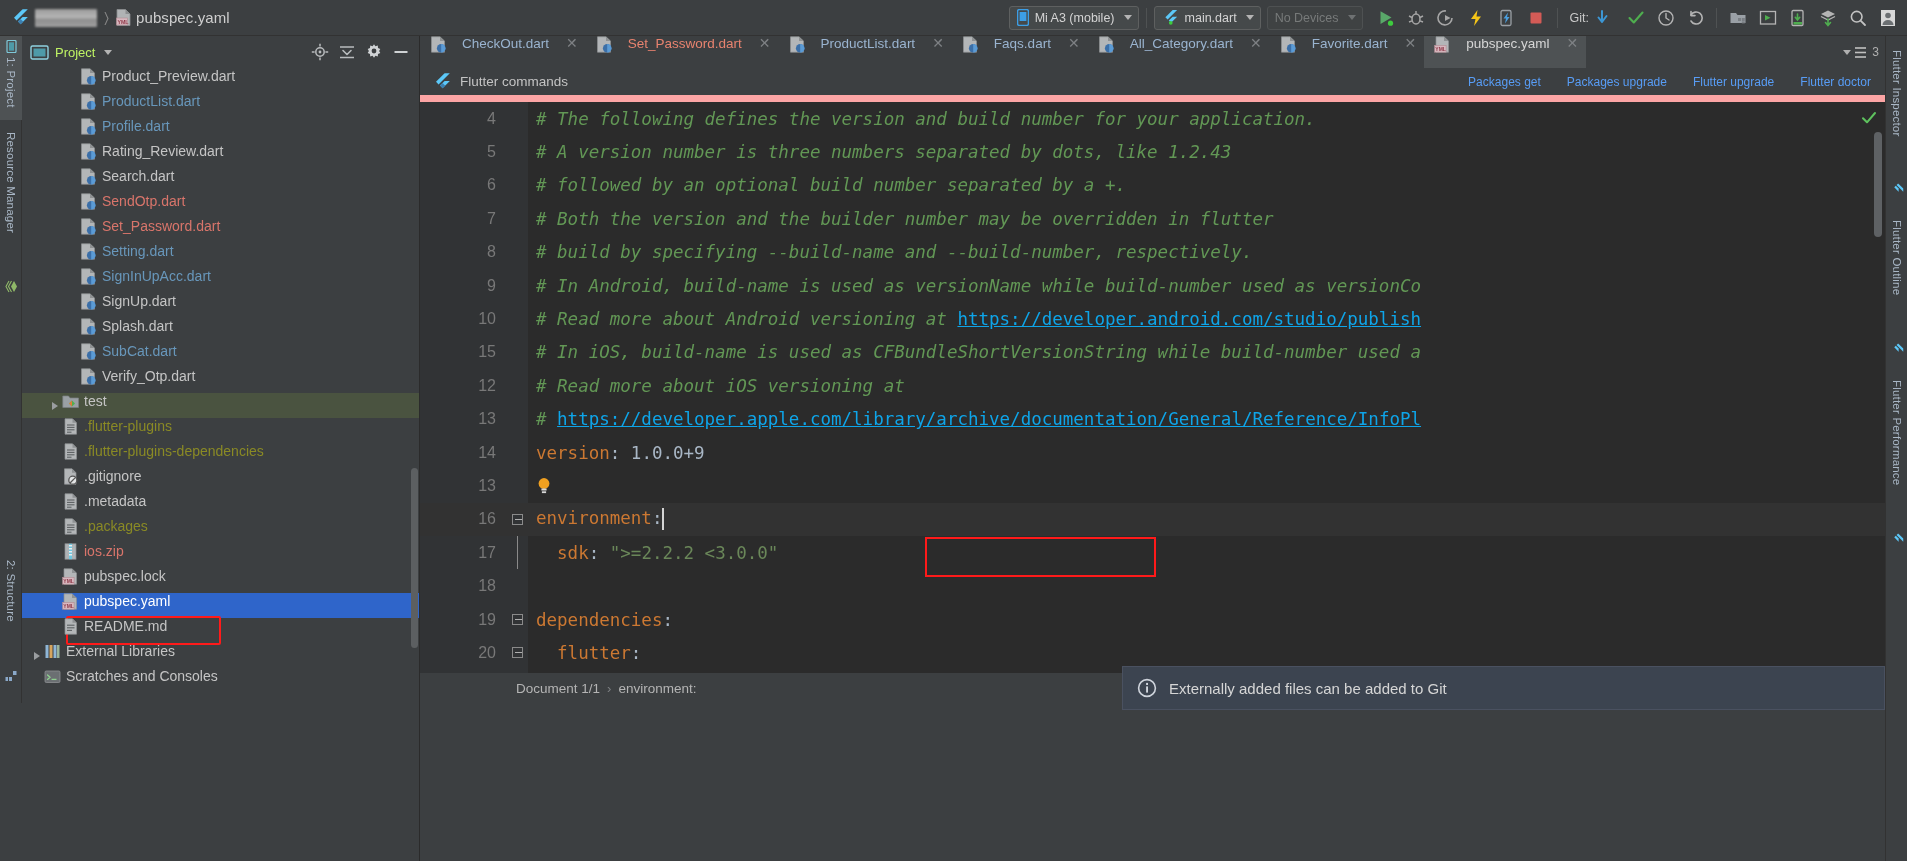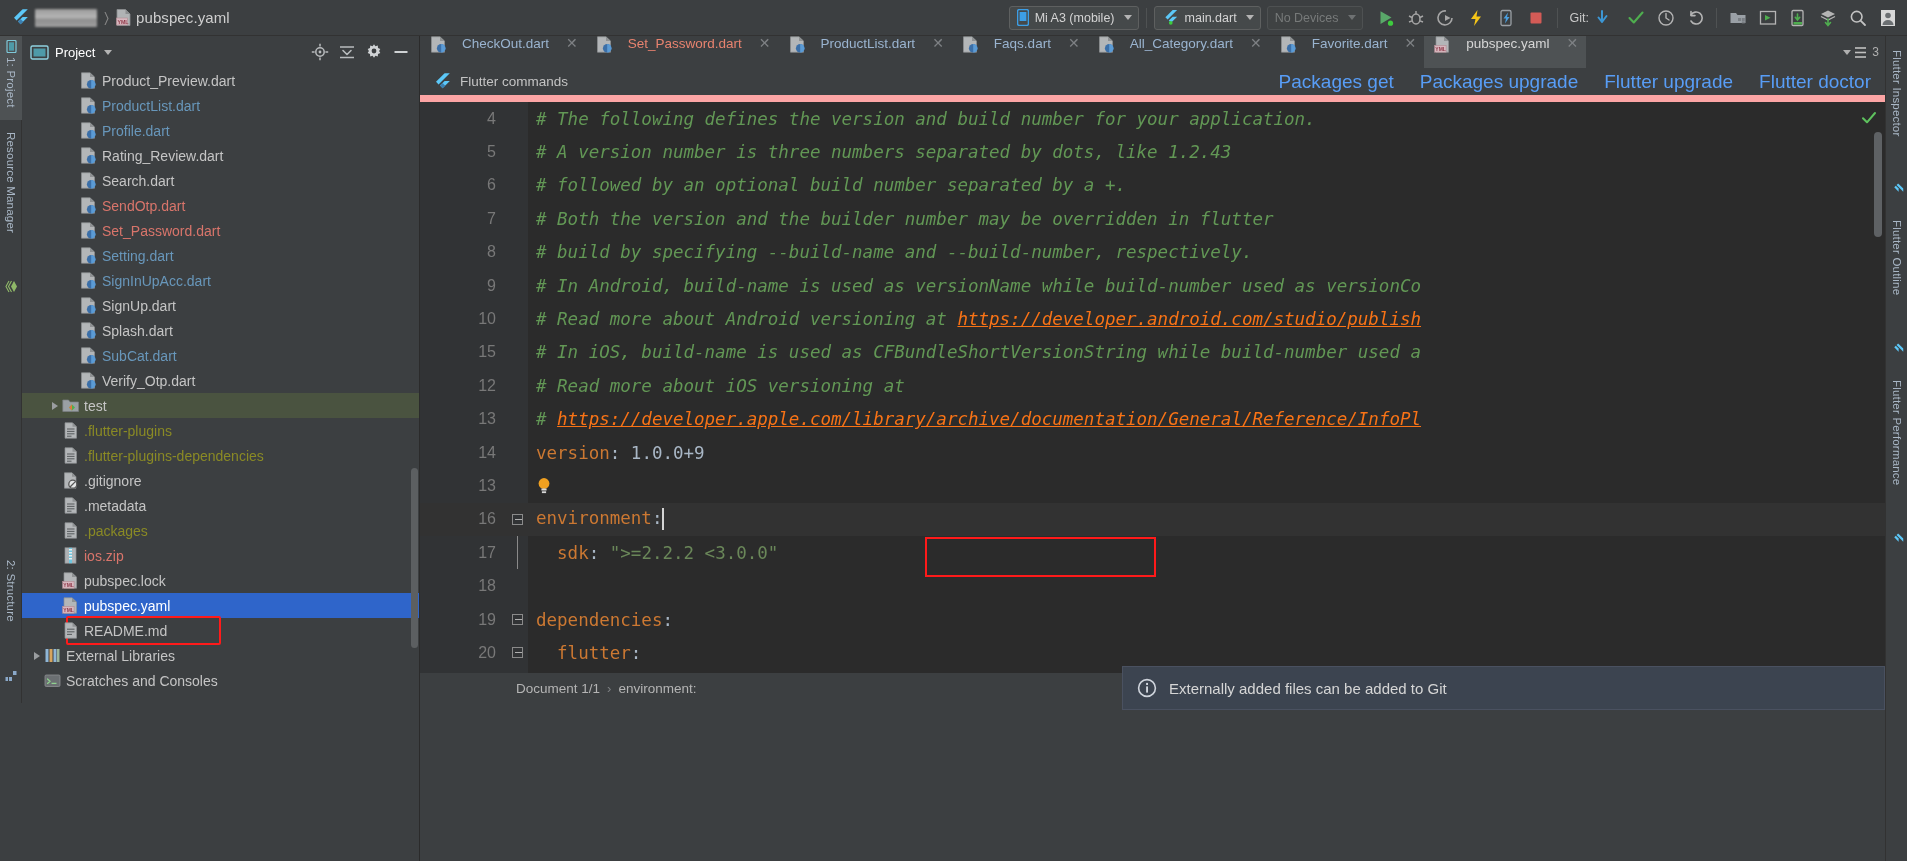--- a/index.html
+++ b/index.html
@@ -78,30 +78,30 @@
 
   
   .project-panel {
     position:absolute; left:22px; top:36px; width:398px; height:825px;
     background:#3c3f41;
   }
   .pp-header {
     height:32px; display:flex; align-items:center; padding:0 6px 0 8px;
     gap:6px;
   }
-  .pp-title { font-size:13px; color:#ffffff; }
+  .pp-title { font-size:13px; color:#bef264; }
   .pp-hdr-icons { margin-left:auto; display:flex; align-items:center; gap:9px; padding-right:4px;}
   .pp-icon-btn { width:18px; height:18px; display:flex; align-items:center; justify-content:center; cursor:default;}
 
   .tree {
     position:absolute; top:32px; left:0; right:0; bottom:0;
     overflow:hidden; background:#3c3f41;
   }
   .trow {
-    height:25px; display:flex; align-items:center; font-size:14px;
+    height:25px; display:flex; font-size:14px;
     padding-left:8px; white-space:nowrap; cursor:default; position:relative;
   }
   .trow.sel-test { background:#4a5340; }
   .trow.sel-blue { background:#2f65ca; }
   .tw-arrow {
     width:14px; display:inline-flex; align-items:center; justify-content:center;
     flex:0 0 14px;
   }
   .arrow-r { width:0;height:0;border-top:4.5px solid transparent;border-bottom:4.5px solid transparent;border-left:6px solid #9a9da0; }
   .tindent { display:inline-block; flex:0 0 auto; }
@@ -146,21 +146,21 @@
   }
 
   
   .fcmd-bar {
     position:absolute; left:420px; top:68px; width:1465px; height:34px;
     background:#3c3f41; display:flex; align-items:center; padding:0 14px 0 12px;
     border-bottom:7px solid #fca5a5;
   }
   .fcmd-title { font-size:13.5px; color:#c4c4c4; margin-left:8px; }
   .fcmd-links { margin-left:auto; display:flex; gap:26px; }
-  .fcmd-link { font-size:19px; color:#589df6; cursor:default; }
+  .fcmd-link { font-size:12px; color:#589df6; cursor:default; }
 
   
   .editor {
     position:absolute; left:420px; top:102px; width:1465px; height:571px;
     background:#2b2b2b; overflow:hidden;
   }
   .gutter-bg {
     position:absolute; left:0; top:0; width:108px; height:571px; background:#313335;
   }
   .code-area { position:absolute; left:0; top:0; right:0; bottom:0; }
@@ -178,21 +178,21 @@
     width:22px; flex:0 0 22px; display:flex; align-items:center; justify-content:center;
     color:#999; font-size:11px;
   }
   .fold-box {
     width:11px;height:11px;border:1px solid #8a8a8a;position:relative;background:#313335;
   }
   .fold-box:after{content:"";position:absolute;left:2px;top:4px;width:7px;height:1px;background:#b0b0b0;}
   .fold-line { width:1px; height:33.4px; background:#8a8a8a; }
   .ctext { padding-left:8px; }
   .cm  { color:#629755; font-style:italic; }
-  .cm-link { color:#f97316; font-style:italic; text-decoration:underline; }
+  .cm-link { color:#0ea5e9; text-decoration:underline; }
   .key { color:#cc7832; }
   .val { color:#a9b7c6; }
   .str { color:#6a8759; }
   .punc{ color:#a9b7c6; }
   .caret {
     display:inline-block; width:2px; height:22px; background:#d4d4d4;
     vertical-align:middle; margin-left:0px;
   }
   .bulb {
     width:16px;height:20px;position:relative;display:inline-block;vertical-align:middle;

